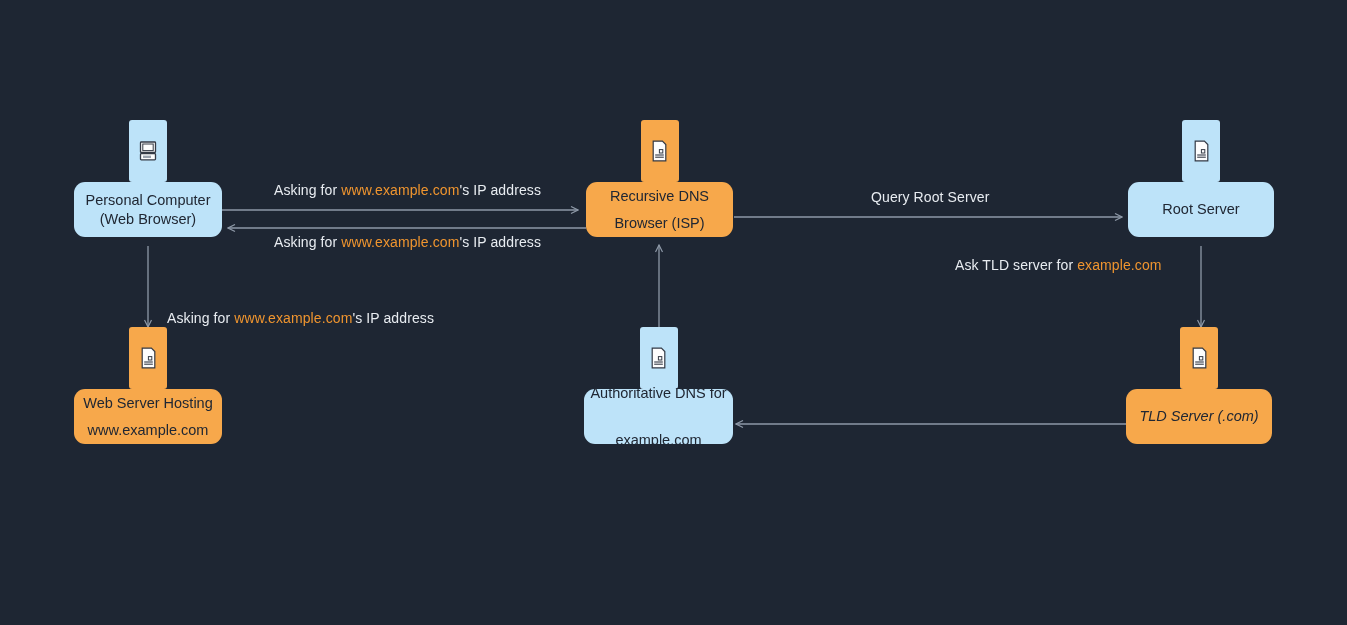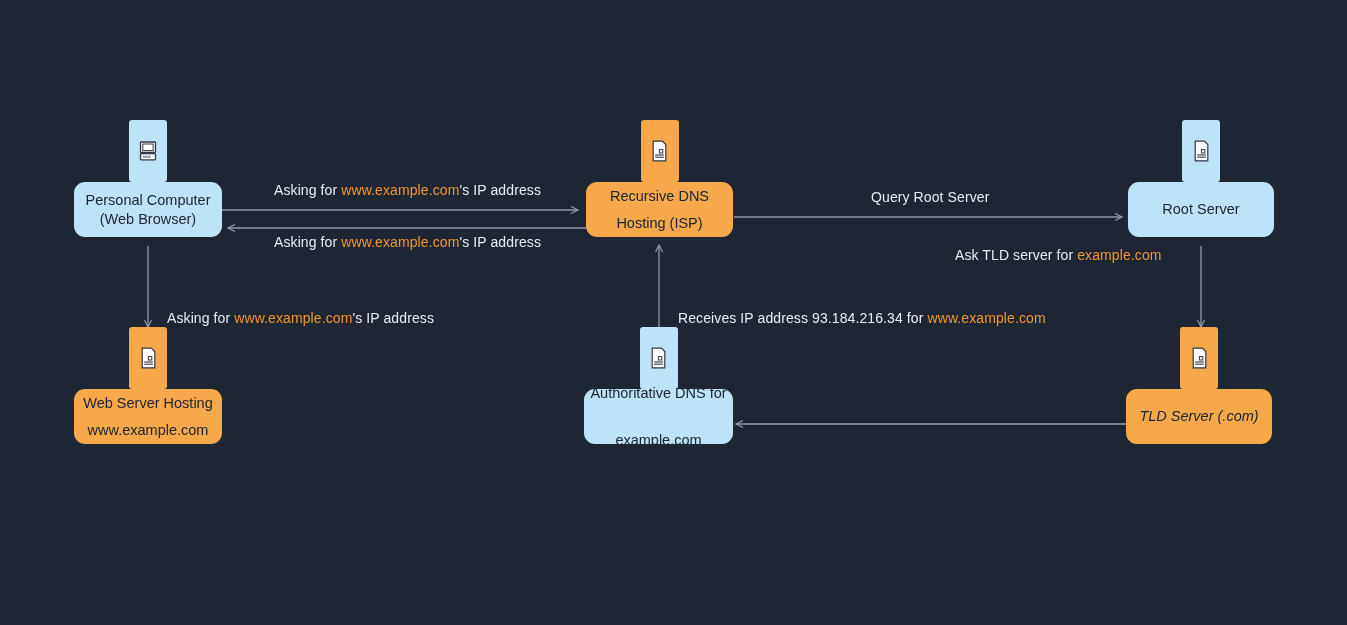--- a/index.html
+++ b/index.html
@@ -129,21 +129,21 @@
     <div class="icon-plate orange">
       <svg width="19" height="26" viewBox="0 0 19 26">
         <path d="M3.2,3.2 h9.2 l3.4,3.4 v16.2 h-12.6 z" fill="#fdfdfd" stroke="#343a45" stroke-width="1.2"></path>
         <rect x="9.4" y="11.6" width="3.4" height="3.4" fill="#fdfdfd" stroke="#343a45" stroke-width="1"></rect>
         <line x1="5.2" y1="17" x2="13.8" y2="17" stroke="#343a45" stroke-width="1.1"></line>
         <line x1="5.2" y1="19.2" x2="13.8" y2="19.2" stroke="#343a45" stroke-width="1.1"></line>
       </svg>
     </div>
     <div class="node-box orange" style="width:147px; height:55px;">
       <div class="node-line">Recursive DNS</div>
-      <div class="node-line">Hosting (ISP)</div>
+      <div class="node-line">Browser (ISP)</div>
     </div>
   </div>
 
   <div class="node-group" style="left:1128px; top:120px; width:146px;">
     <div class="icon-plate blue">
       <svg width="19" height="26" viewBox="0 0 19 26">
         <path d="M3.2,3.2 h9.2 l3.4,3.4 v16.2 h-12.6 z" fill="#fdfdfd" stroke="#343a45" stroke-width="1.2"></path>
         <rect x="9.4" y="11.6" width="3.4" height="3.4" fill="#fdfdfd" stroke="#343a45" stroke-width="1"></rect>
         <line x1="5.2" y1="17" x2="13.8" y2="17" stroke="#343a45" stroke-width="1.1"></line>
         <line x1="5.2" y1="19.2" x2="13.8" y2="19.2" stroke="#343a45" stroke-width="1.1"></line>
@@ -197,20 +197,19 @@
       <div class="node-line">TLD Server (.com)</div>
     </div>
   </div>
 
   <div class="edge-label" style="left:274px; top:182px;"><span>Asking for </span><span class="hl">www.example.com</span><span>'s IP address</span></div>
 
   <div class="edge-label" style="left:274px; top:234px;"><span>Asking for </span><span class="hl">www.example.com</span><span>'s IP address</span></div>
 
   <div class="edge-label" style="left:871px; top:189px;"><span>Query Root Server</span></div>
 
-  <div class="edge-label" style="left:955px; top:247px;"><span>Ask TLD server for </span><span class="hl">example.com</span></div>
-
-
-  <div class="edge-label" style="left:678px; top:310px;"><span>Receives IP address 93.184.216.34 for </span><span class="hl">www.example.com</span></div>
+  <div class="edge-label" style="left:955px; top:257px;"><span>Ask TLD server for </span><span class="hl">example.com</span></div>
+
+
 
   <div class="edge-label" style="left:167px; top:310px;"><span>Asking for </span><span class="hl">www.example.com</span><span>'s IP address</span></div>
 
 </div>
 
 </body></html>

